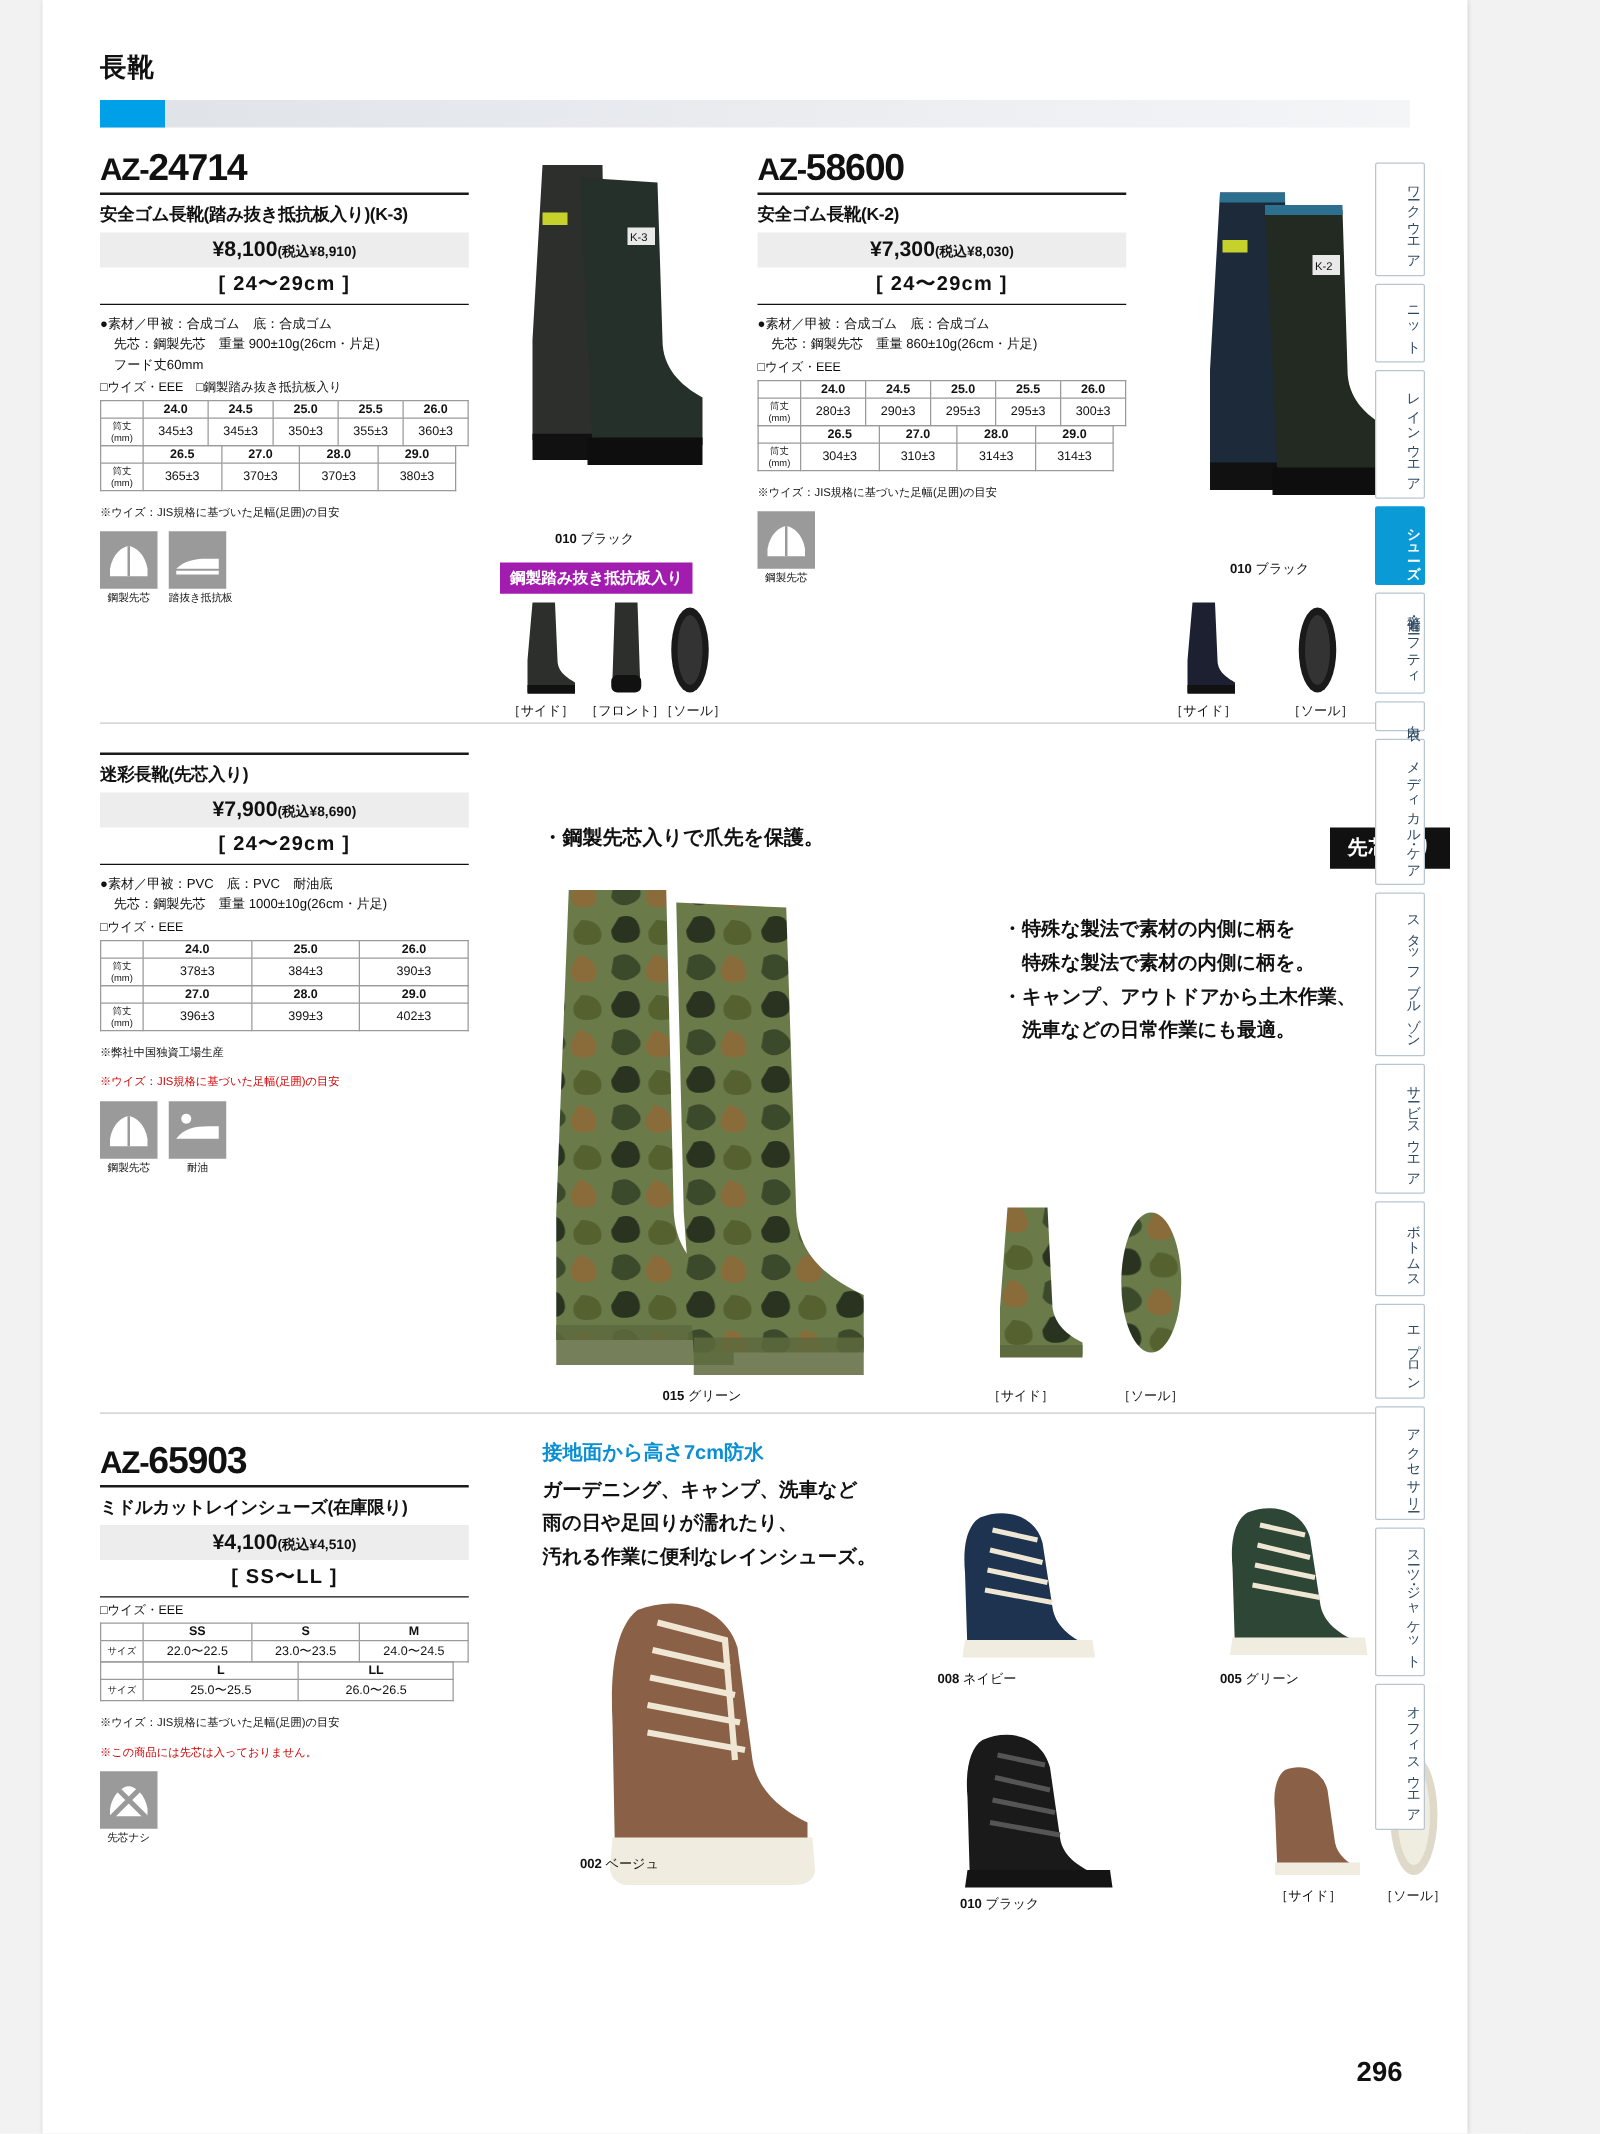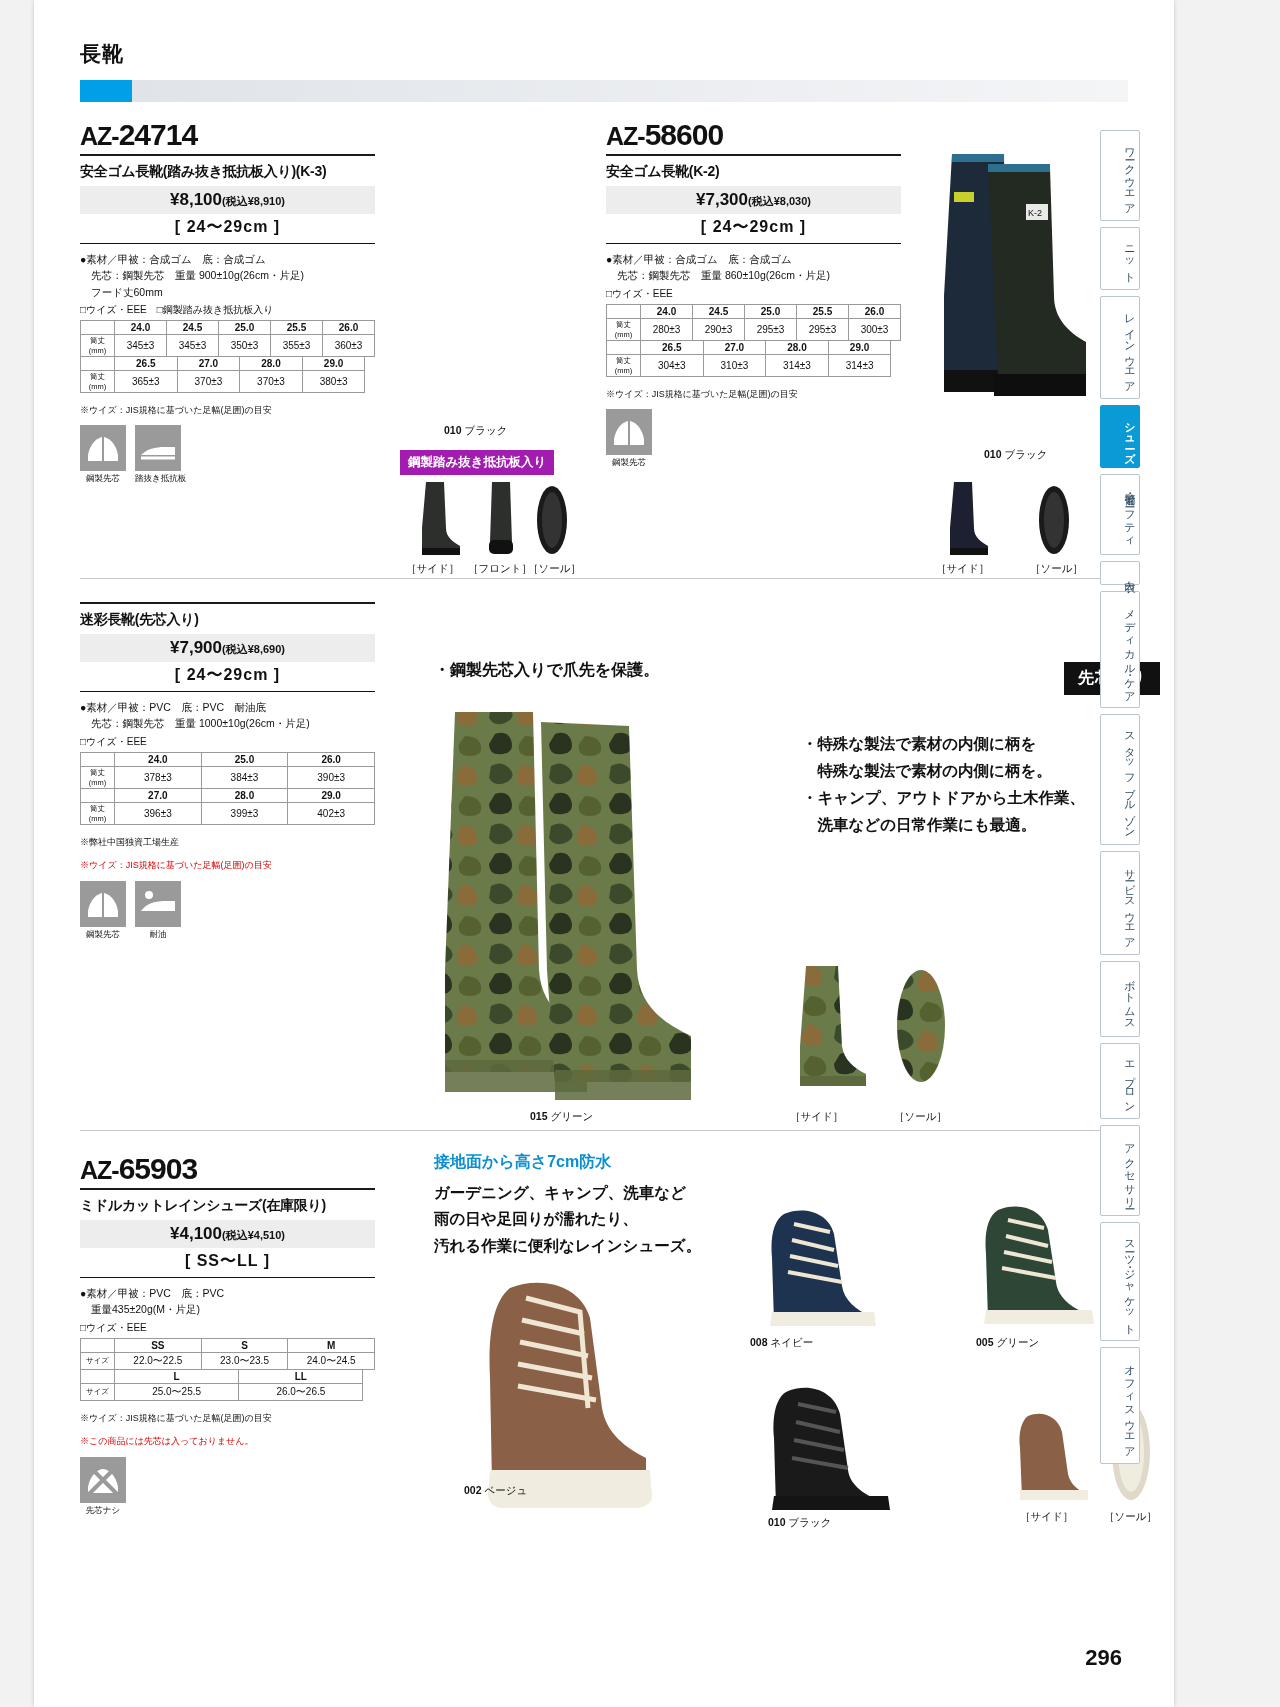--- a/index.html
+++ b/index.html
@@ -203,20 +203,31 @@
             <svg width="46" height="46" viewBox="0 0 46 46">
                 <path d="M6 30 C12 24 20 22 30 22 L40 22 L40 30 Z" fill="#fff"></path>
                 <path d="M6 33 L40 33" stroke="#fff" stroke-width="3"></path>
               </svg>
           </span>
           <div class="icon-cap">踏抜き抵抗板</div>
         </div>
       </div>
     </div>
 
+    <div class="ph" style="left:370px; top:122px; width:180px; height:290px;">
+      <svg width="180" height="290" viewBox="0 0 180 290">
+        <path d="M30 10 L78 10 L80 150 C80 170 92 182 112 190 L112 230 L22 230 L22 150 Z" fill="#2d2f2c"></path>
+        <path d="M22 225 L112 225 L112 246 L22 246 Z" fill="#111"></path>
+        <path d="M60 20 L122 24 L126 150 C126 172 140 186 158 196 L158 234 L70 234 L66 150 Z" fill="#26302a"></path>
+        <path d="M66 228 L158 228 L158 250 L66 250 Z" fill="#0e0e0e"></path>
+        <rect x="30" y="48" width="20" height="10" fill="#c7d12b"></rect>
+        <rect x="98" y="60" width="22" height="14" fill="#e9e9e9"></rect>
+        <text x="100" y="71" font-size="9" fill="#111">K-3</text>
+      </svg>
+    </div>
     <div class="cap" style="left:410px; top:424px;">
       <b>010</b> <span>ブラック</span>
     </div>
 
     <div class="badge-orange" style="left:366px; top:450px;">鋼製踏み抜き抵抗板入り</div>
 
     <div class="ph" style="left:372px; top:478px;">
       <svg width="60" height="80" viewBox="0 0 60 80">
           <path d="M20 4 L38 4 L40 50 C40 60 48 64 54 68 L54 76 L16 76 L16 50 Z" fill="#2d2f2c"></path>
           <rect x="16" y="70" width="38" height="7" fill="#111"></rect>
@@ -300,21 +311,21 @@
             <svg width="46" height="46" viewBox="0 0 46 46">
                 <path d="M8 30 C10 18 18 12 23 12 C28 12 36 18 38 30 L38 36 L8 36 Z" fill="#fff"></path>
                 <path d="M23 12 L23 36" stroke="#9a9a9a" stroke-width="2"></path>
               </svg>
           </span>
           <div class="icon-cap">鋼製先芯</div>
         </div>
       </div>
     </div>
 
-    <div class="ph" style="left:890px; top:140px; width:190px; height:290px;">
+    <div class="ph" style="left:914px; top:140px; width:190px; height:290px;">
       <svg width="190" height="290" viewBox="0 0 190 290">
         <path d="M28 14 L80 14 L82 156 C82 176 94 188 114 196 L114 236 L20 236 L20 156 Z" fill="#1d2a3a"></path>
         <rect x="28" y="14" width="52" height="8" fill="#2d6f8f"></rect>
         <path d="M20 230 L114 230 L114 252 L20 252 Z" fill="#111"></path>
         <path d="M64 24 L126 28 L130 156 C130 178 144 192 162 202 L162 240 L74 240 L70 156 Z" fill="#222a22"></path>
         <rect x="64" y="24" width="62" height="8" fill="#2d6f8f"></rect>
         <path d="M70 234 L162 234 L162 256 L70 256 Z" fill="#0e0e0e"></path>
         <rect x="30" y="52" width="20" height="10" fill="#c7d12b"></rect>
         <rect x="102" y="64" width="22" height="16" fill="#e9e9e9"></rect>
         <text x="104" y="76" font-size="9" fill="#111">K-2</text>
@@ -458,24 +469,20 @@
     <div class="prod" style="left:46px; top:1152px; width:295px;">
       <div class="code">
         <span class="az">AZ-</span><span>65903</span>
       </div>
       <div class="rule"></div>
       <div class="pname">ミドルカットレインシューズ(在庫限り)</div>
       <div class="price-row">
         <span>¥4,100</span><span class="tax">(税込¥4,510)</span>
       </div>
       <div class="size-row">[ SS〜LL ]</div>
-      <div class="spec">
-        <span>●素材／甲被：PVC　底：PVC</span>
-        <span class="ind">重量435±20g(M・片足)</span>
-      </div>
       <div class="wz">□ウイズ・EEE</div>
       <table class="dim">
         <tbody>
             <tr>
           <td class="lbl"></td>
           <th>SS</th>
           <th>S</th>
           <th>M</th>
         </tr>
         <tr>

